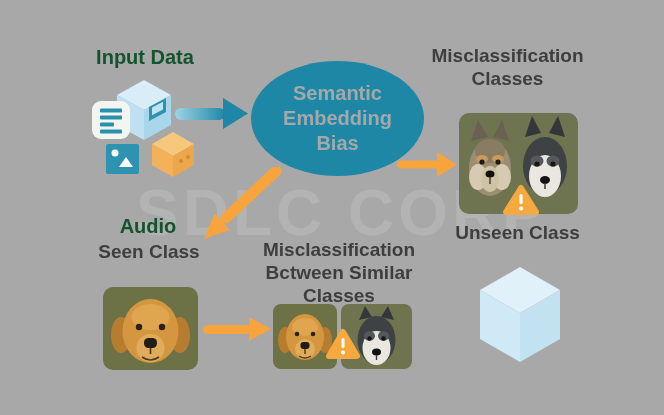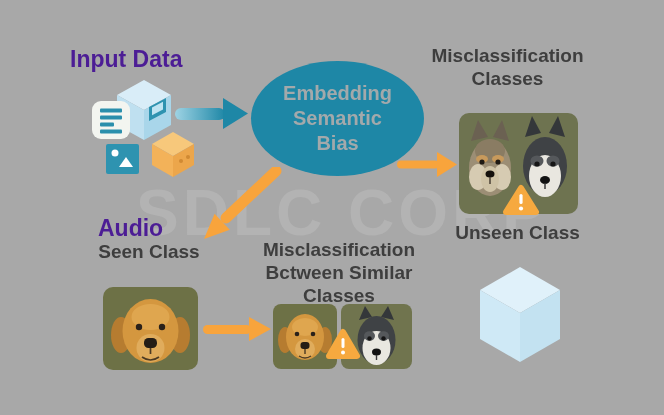--- a/index.html
+++ b/index.html
@@ -10,21 +10,21 @@
   }
   .abs{position:absolute;}
   .watermark{
     left:136px;top:176px;font-size:64px;font-weight:800;color:#b3b3b3;
     letter-spacing:4px;white-space:nowrap;z-index:1;user-select:none;
   }
   .layer{z-index:2;}
   .heading{
     font-weight:700;color:#3e3e3e;text-align:center;line-height:23px;font-size:19px;
   }
-  .big-label{font-weight:700;color:#4c1d95;text-align:left;font-size:23px;}
+  .big-label{font-weight:700;color:#14532d;text-align:center;font-size:20px;}
   .ellipse{
     left:251px;top:61px;width:173px;height:115px;border-radius:50%;
     background:#1e87a6;display:flex;flex-direction:column;align-items:center;
     justify-content:center;color:#a3a9ab;font-weight:700;font-size:20px;
     line-height:25px;text-align:center;
   }
   svg{display:block;}
 </style>
 </head>
 <body>
@@ -72,22 +72,22 @@
       <linearGradient id="bluegrad" x1="0" y1="0" x2="1" y2="0">
         <stop offset="0" stop-color="#9ed3e4"></stop>
           <stop offset="1" stop-color="#1e87a6"></stop>
       </linearGradient>
     </defs>
     <rect x="0" y="10" width="50" height="12" rx="6" fill="url(#bluegrad)"></rect>
     <polygon points="48,0 73,15.5 48,31" fill="#1e87a6"></polygon>
   </svg>
 
   <div class="abs layer ellipse">
+    <div>Semantic</div>
     <div>Embedding</div>
-    <div>Semantic</div>
     <div>Bias</div>
   </div>
 
   <svg class="abs layer" style="left:397px;top:152px;" width="60" height="25" viewBox="0 0 60 25">
     <rect x="0" y="8.5" width="42" height="8" rx="4" fill="#f8a43c"></rect>
     <polygon points="40,0 60,12.5 40,25" fill="#f8a43c"></polygon>
   </svg>
 
   <div class="abs layer heading" style="left:425px;top:44px;width:165px;">
     <div>Misclassification</div>

